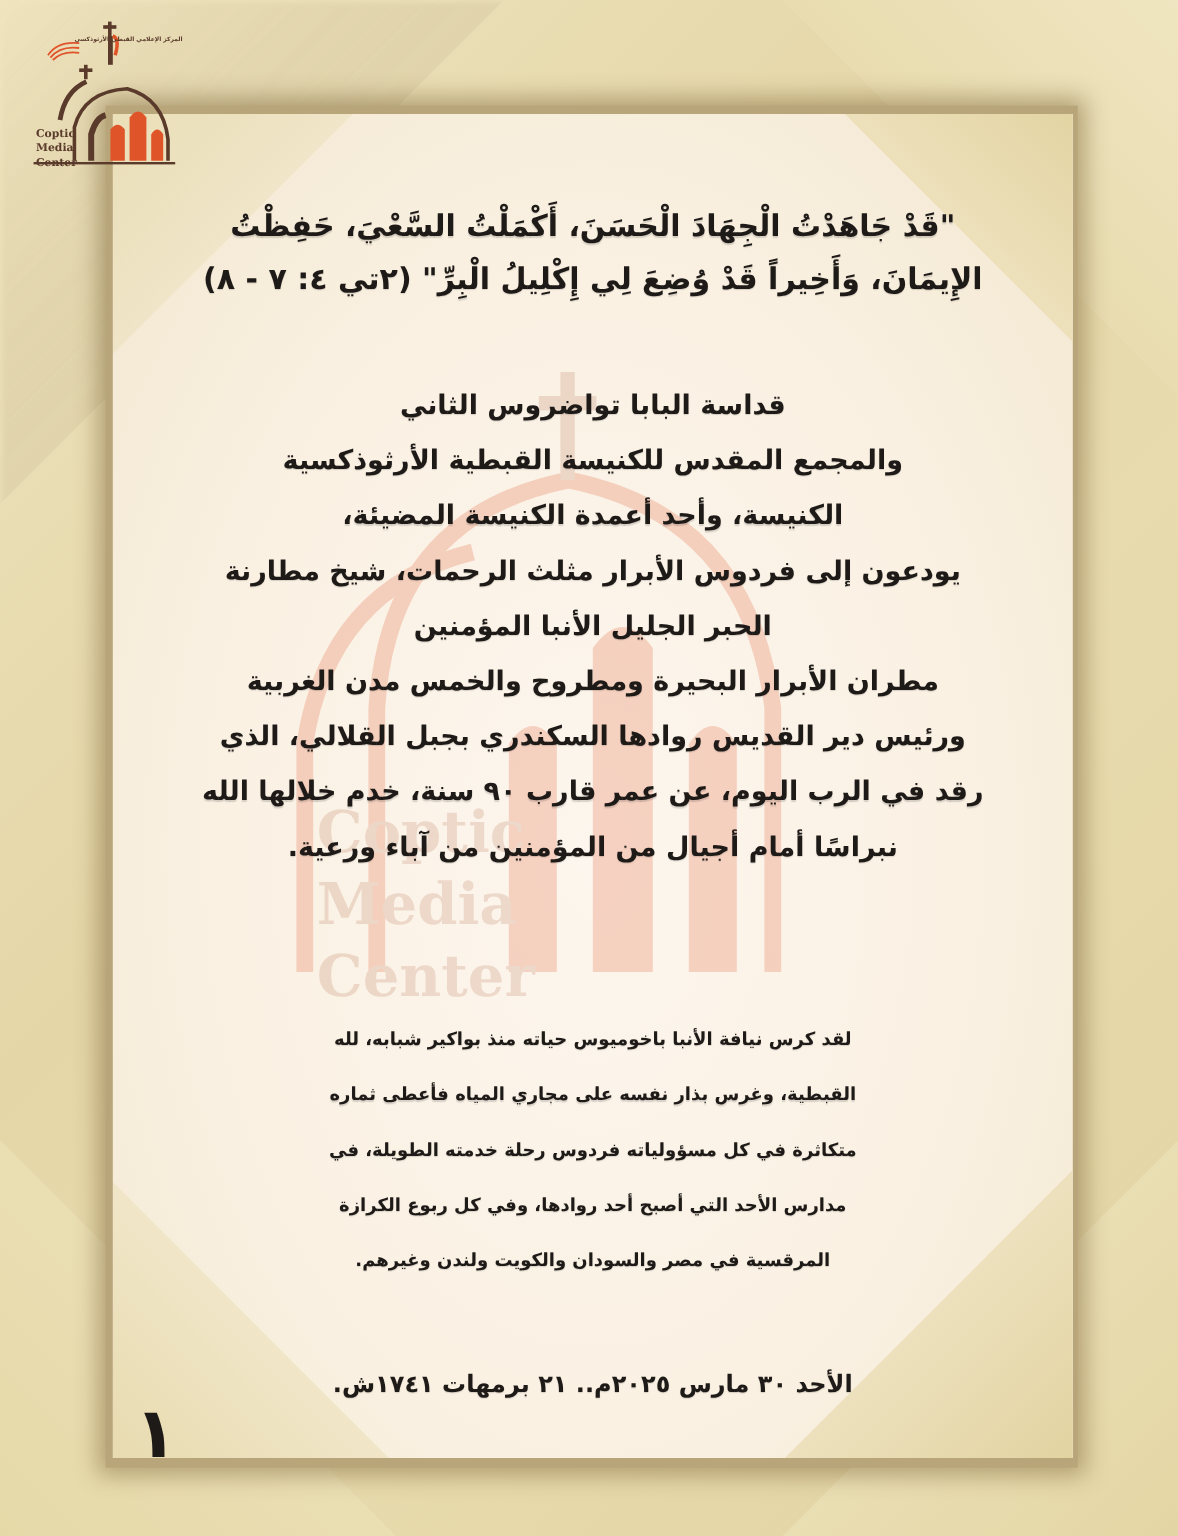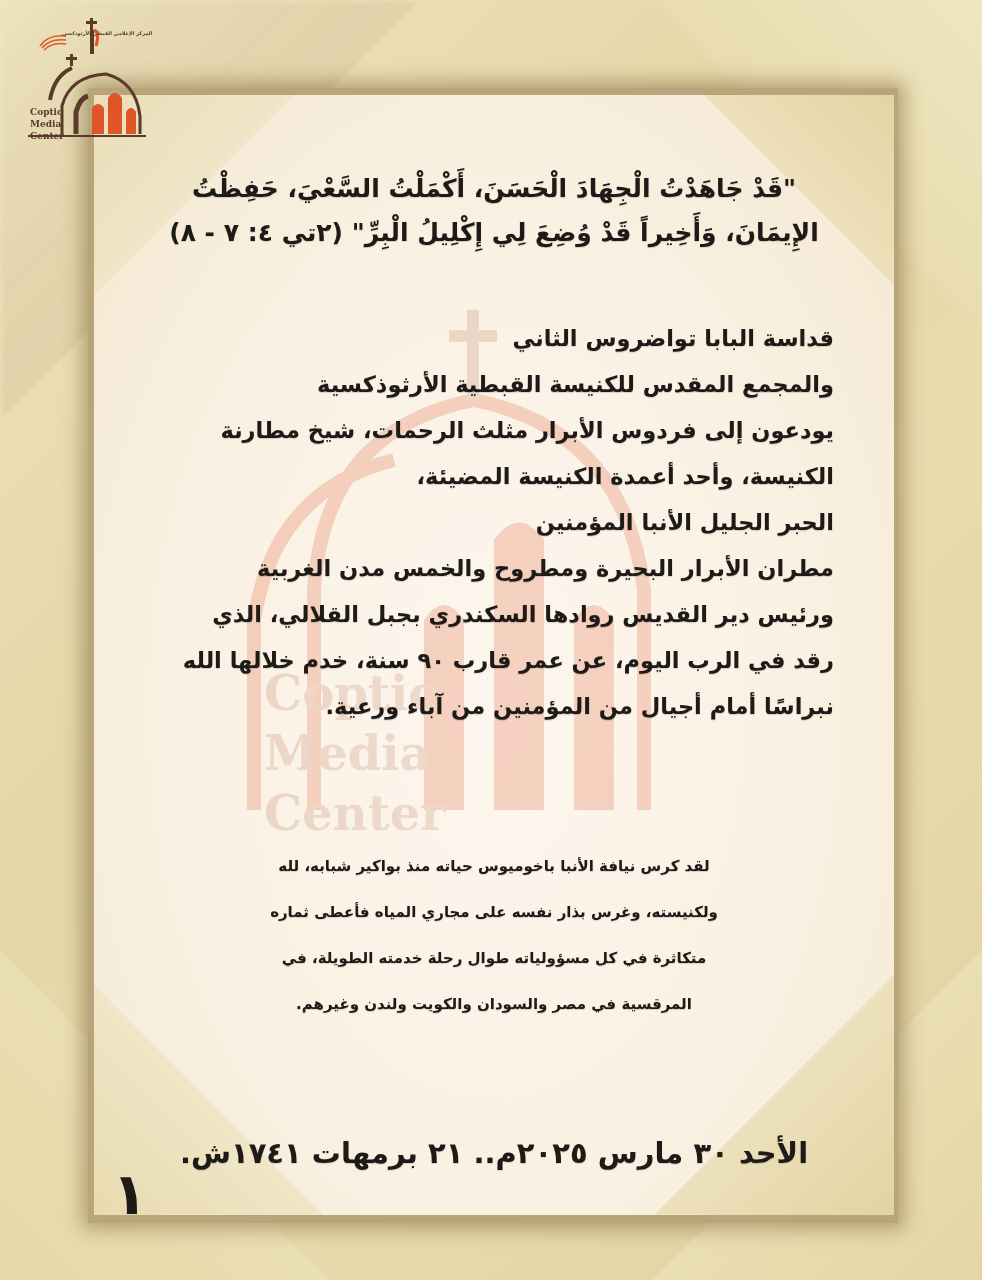--- a/index.html
+++ b/index.html
@@ -147,36 +147,36 @@
     }
     .verse span { display: block; }
     .announce {
       position: absolute;
       top: 220px;
       left: 60px;
       width: 680px;
       font-size: 22.5px;
       line-height: 46px;
     }
-    .announce span { display: block; white-space: nowrap; text-align: right; }
+    .announce span { display: block; white-space: nowrap; }
     .para2 {
       position: absolute;
       top: 748px;
       left: 60px;
       width: 680px;
       font-size: 15px;
       line-height: 46px;
     }
     .para2 span { display: block; white-space: nowrap; }
     .date {
       position: absolute;
       top: 1035px;
       left: 60px;
       width: 680px;
-      font-size: 29px;
+      font-size: 20px;
       line-height: 46px;
     }
     .page-number {
       position: absolute;
       left: 112px;
       top: 1160px;
       font-size: 58px;
       font-weight: bold;
       color: #1e1a17;
       font-family: "DejaVu Sans", sans-serif;
@@ -247,32 +247,33 @@
 
 <div class="content">
   <div class="verse">
     <span>"قَدْ جَاهَدْتُ الْجِهَادَ الْحَسَنَ، أَكْمَلْتُ السَّعْيَ، حَفِظْتُ</span>
     <span>الإِيمَانَ، وَأَخِيراً قَدْ وُضِعَ لِي إِكْلِيلُ الْبِرِّ" (٢تي ٤: ٧ - ٨)</span>
   </div>
 
   <div class="announce">
     <span>قداسة البابا تواضروس الثاني</span>
     <span>والمجمع المقدس للكنيسة القبطية الأرثوذكسية</span>
+    <span>الكنيسة، وأحد أعمدة الكنيسة المضيئة،</span>
     <span>يودعون إلى فردوس الأبرار مثلث الرحمات، شيخ مطارنة</span>
-    <span>الكنيسة، وأحد أعمدة الكنيسة المضيئة،</span>
     <span>الحبر الجليل الأنبا المؤمنين</span>
     <span>مطران الأبرار البحيرة ومطروح والخمس مدن الغربية</span>
     <span>ورئيس دير القديس روادها السكندري بجبل القلالي، الذي</span>
     <span>رقد في الرب اليوم، عن عمر قارب ٩٠ سنة، خدم خلالها الله</span>
     <span>نبراسًا أمام أجيال من المؤمنين من آباء ورعية.</span>
   </div>
 
   <div class="para2">
     <span>لقد كرس نيافة الأنبا باخوميوس حياته منذ بواكير شبابه، لله</span>
-    <span>ولكنيسته، وغرس بذار نفسه على مجاري المياه فأعطى ثماره</span>
-    <span>متكاثرة في كل مسؤولياته طوال رحلة خدمته الطويلة، في</span>
+    <span>القبطية، وغرس بذار نفسه على مجاري المياه فأعطى ثماره</span>
+    <span>متكاثرة في كل مسؤولياته فردوس رحلة خدمته الطويلة، في</span>
+    <span>مدارس الأحد التي أصبح أحد روادها، وفي كل ربوع الكرازة</span>
     <span>المرقسية في مصر والسودان والكويت ولندن وغيرهم.</span>
   </div>
 
   <div class="date">الأحد ٣٠ مارس ٢٠٢٥م.. ٢١ برمهات ١٧٤١ش.</div>
 </div>
 
 <div class="page-number">١</div>
 
 </body></html>

